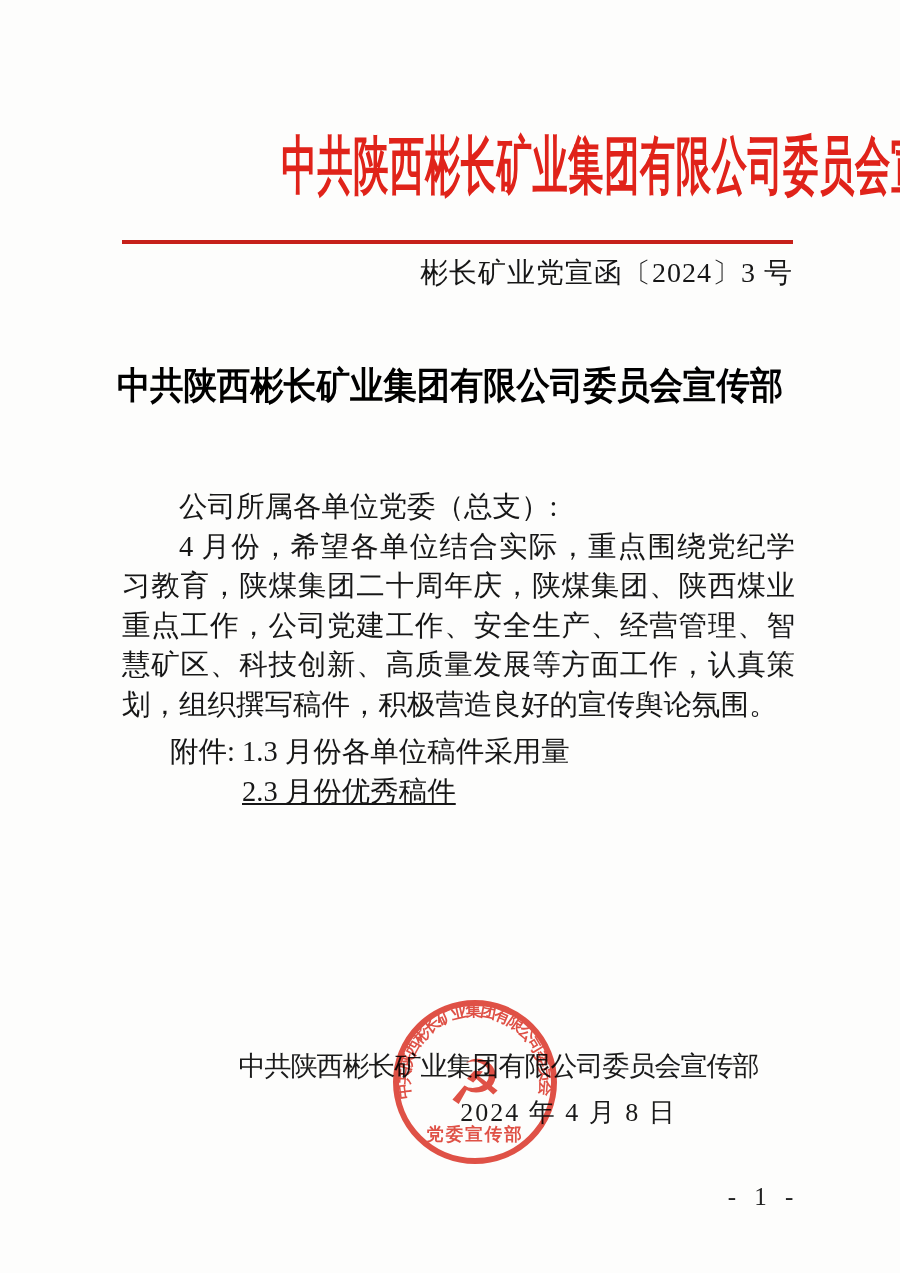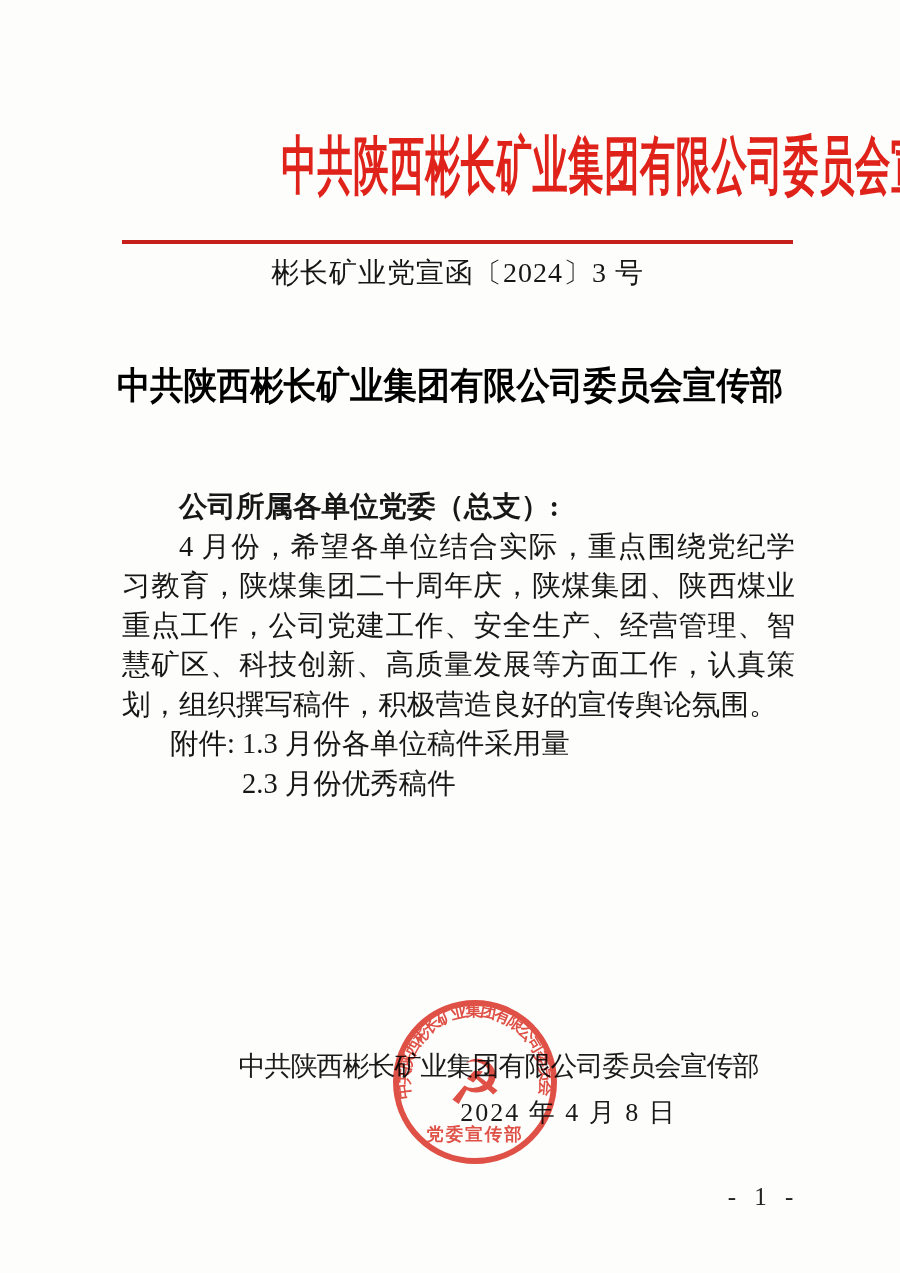--- a/index.html
+++ b/index.html
@@ -42,21 +42,21 @@
     left: 122px;
     width: 671px;
     height: 4px;
     background: #c6201a;
   }
   .doc-number {
     position: absolute;
     top: 256px;
     left: 122px;
     width: 671px;
-    text-align: center;
+    text-align: right;
     font-size: 28px;
     line-height: 34px;
     color: #161616;
     letter-spacing: 1px;
   }
 
   
   .doc-title {
     position: absolute;
     top: 362px;
@@ -88,29 +88,30 @@
     line-height: 39.5px;
     text-align: justify;
     color: #171717;
   }
   .body-text p {
     margin: 0;
     text-indent: 2em;
   }
   .salutation {
     text-indent: 0;
-    font-weight: bold;
   }
   .attach-line-1 {
     padding-left: 48px;
     white-space: nowrap;
+    margin-top: 8px;
   }
   .attach-line-2 {
     padding-left: 120px;
     white-space: nowrap;
+    text-decoration: underline;
   }
 
   
   .sig-org {
     position: absolute;
     top: 1048px;
     left: 162px;
     width: 673px;
     text-align: center;
     font-size: 27px;

